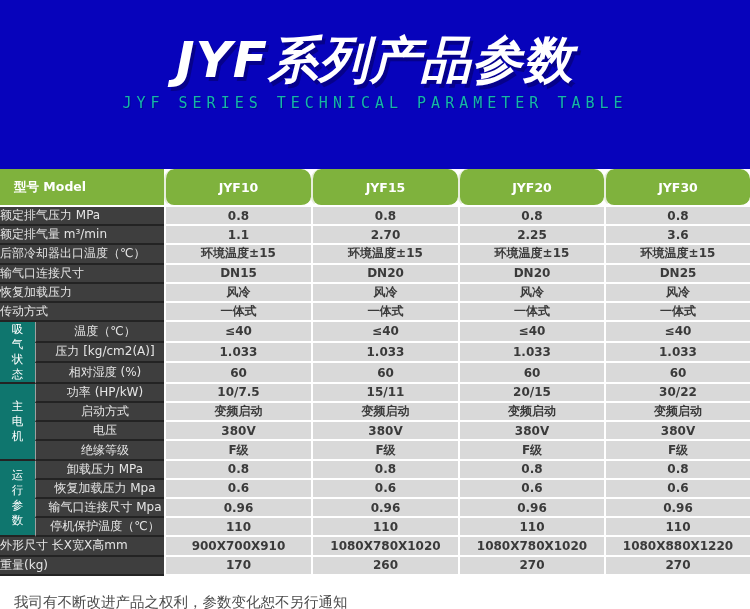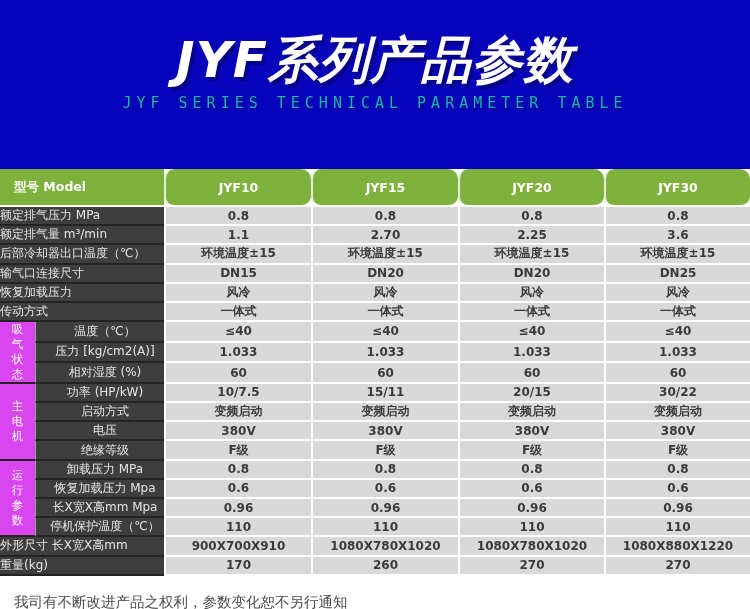--- a/index.html
+++ b/index.html
@@ -54,21 +54,21 @@
   }
   th.model{text-align:left;padding-left:14px;}
   th.col{text-align:center;border-left:2px solid #e7eedb;border-radius:10px;}
   table.params td{
     height:17.2px;
     font-size:12px;
     vertical-align:middle;
     padding:0;
   }
   td.glabel{
-    background:#d946ef;
+    background:#0f766e;
     color:#ffffff;
     text-align:center;
     border-bottom:2px solid #232323;
   }
   .vtext{
     display:inline-block;
     width:13px;
     word-break:break-all;
     line-height:1.3;
     font-size:11.5px;
@@ -233,21 +233,21 @@
         <td class="val">0.8</td>
       </tr>
       <tr>
         <td class="rlabel sub">恢复加载压力 Mpa</td>
         <td class="val">0.6</td>
         <td class="val">0.6</td>
         <td class="val">0.6</td>
         <td class="val">0.6</td>
       </tr>
       <tr>
-        <td class="rlabel sub">长X宽X高mm Mpa</td>
+        <td class="rlabel sub">输气口连接尺寸 Mpa</td>
         <td class="val">0.96</td>
         <td class="val">0.96</td>
         <td class="val">0.96</td>
         <td class="val">0.96</td>
       </tr>
       <tr>
         <td class="rlabel sub">停机保护温度（℃）</td>
         <td class="val">110</td>
         <td class="val">110</td>
         <td class="val">110</td>

